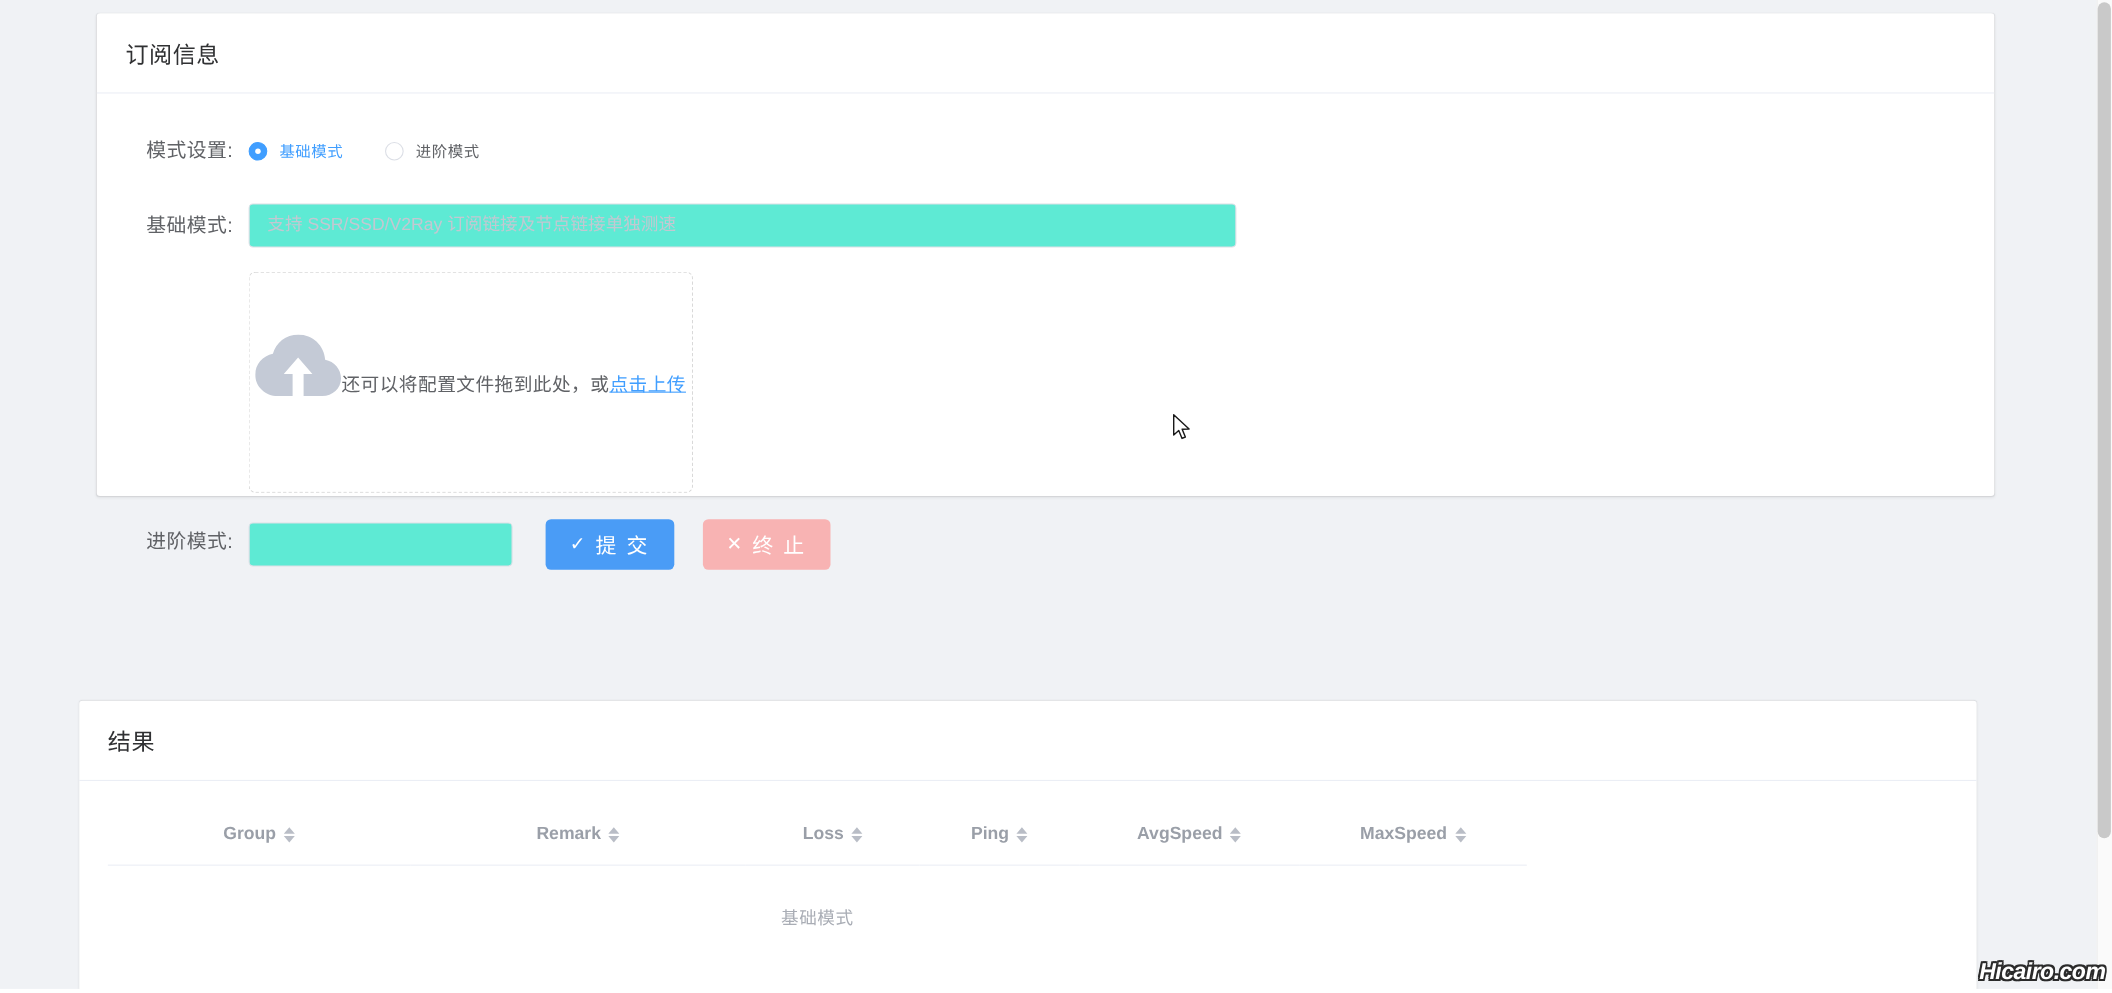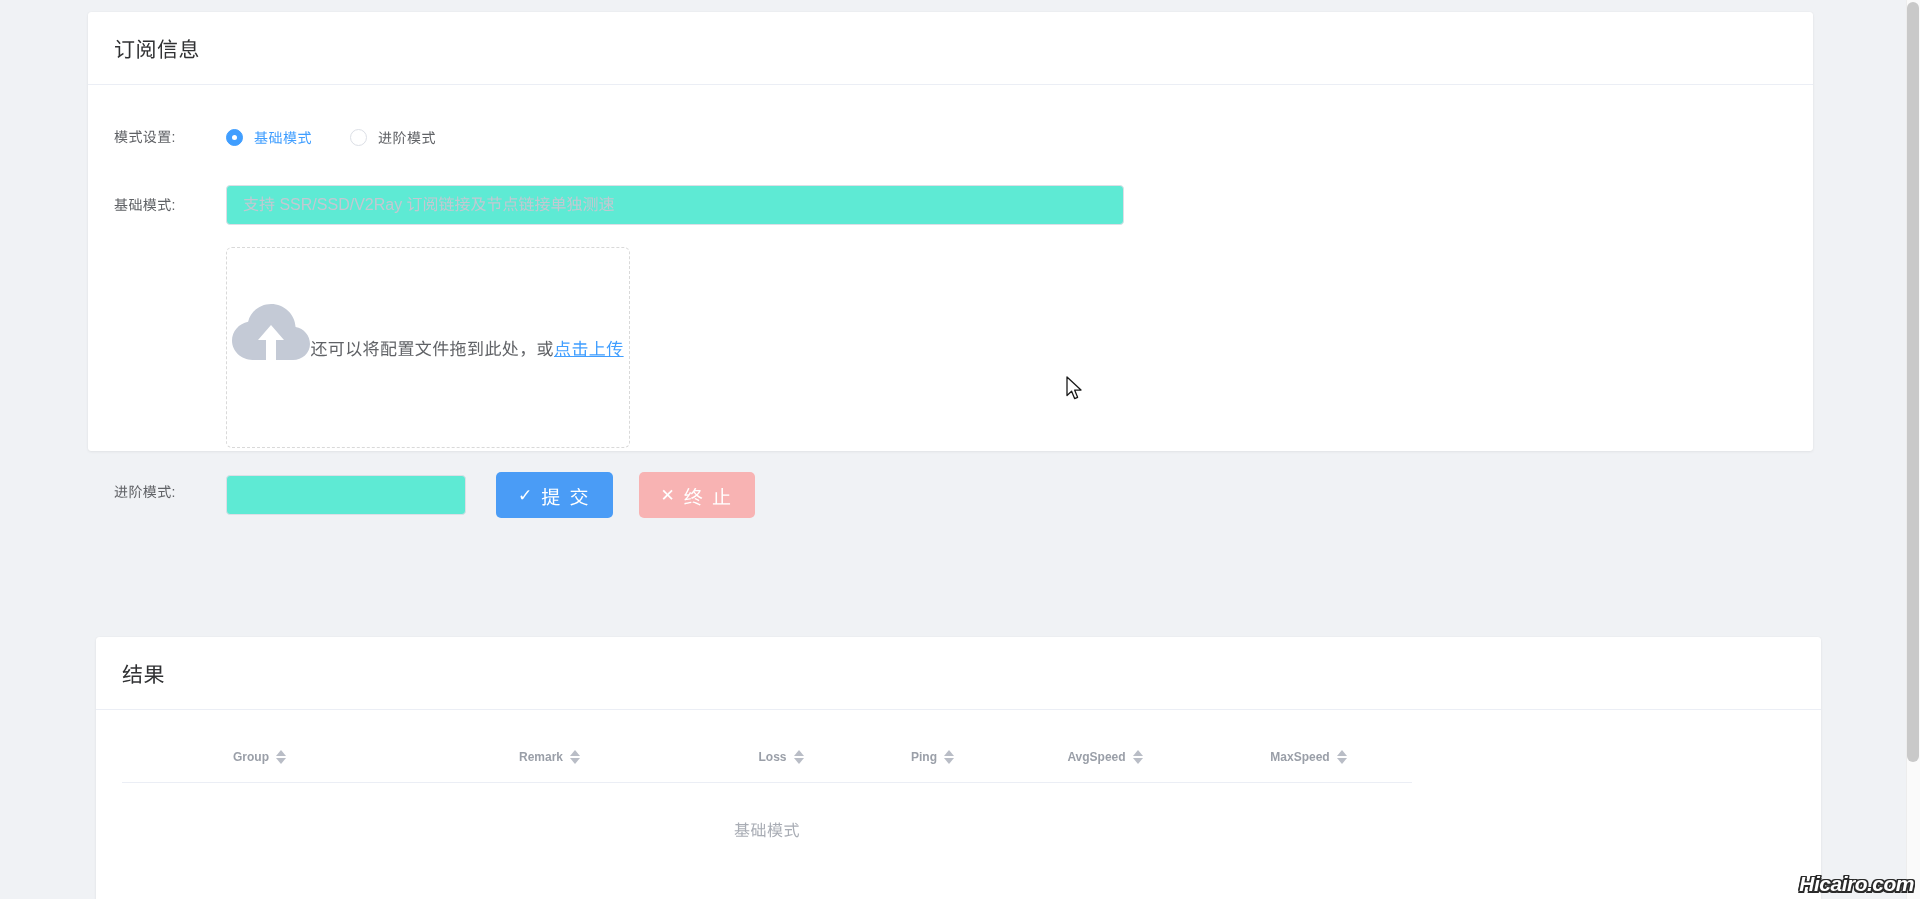--- a/index.html
+++ b/index.html
@@ -25,21 +25,21 @@
     background: #ffffff;
     border-radius: 3px;
     box-shadow: 0 1px 3px rgba(0,0,0,0.06), 0 0 1px rgba(0,0,0,0.08);
   }
   #card-subscription {
     left: 88px; top: 12px;
     width: 1725px;
     height: 439px;
   }
   #card-results {
-    left: 96px; top: 637px;
+    left: 72px; top: 637px;
     width: 1725px;
     height: 266px;
   }
   .card-header {
     height: 73px;
     border-bottom: 1px solid #ebeef5;
     display: flex;
     align-items: center;
     padding: 0 26px;
   }
@@ -55,22 +55,23 @@
   .form-row {
     display: flex;
     align-items: flex-start;
   }
   #row-mode { margin-top: 32px; }
   #row-link  { margin-top: 28px; }
   #row-group { margin-top: 24px; }
 
   .form-label {
     width: 112px;
+    text-align: right;
     padding-right: 14px;
-    font-size: 14px;
+    font-size: 18px;
     color: #606266;
     line-height: 40px;
     flex: none;
     letter-spacing: 0.4px;
   }
   .form-control { flex: 1; }
 
   
   .radio-group {
     display: flex;
@@ -190,21 +191,21 @@
   .table-wrap {
     margin: 0 26px;
     padding-top: 26px;
   }
   table.result-table {
     width: 1290px;
     border-collapse: collapse;
     table-layout: fixed;
   }
   table.result-table th {
-    font-size: 12px;
+    font-size: 16px;
     color: #9a9fa8;
     font-weight: bold;
     text-align: center;
     padding: 14px 0 18px 0;
     border-bottom: 1px solid #ebeef5;
     white-space: nowrap;
   }
   .th-inner {
     display: inline-flex;
     align-items: center;

